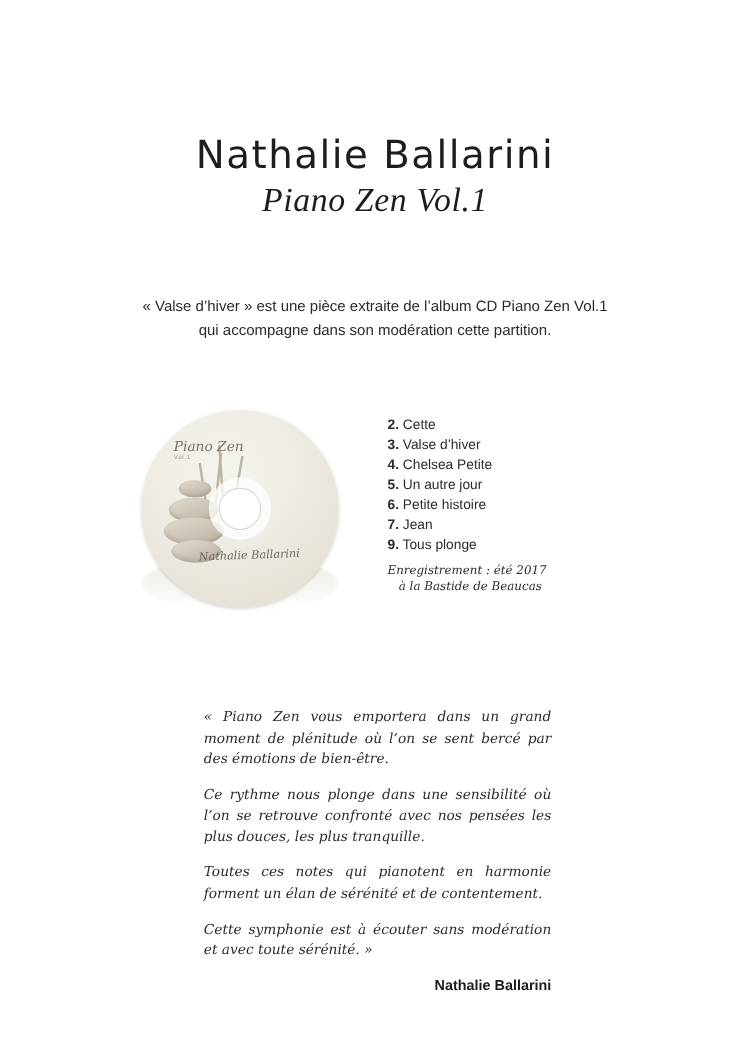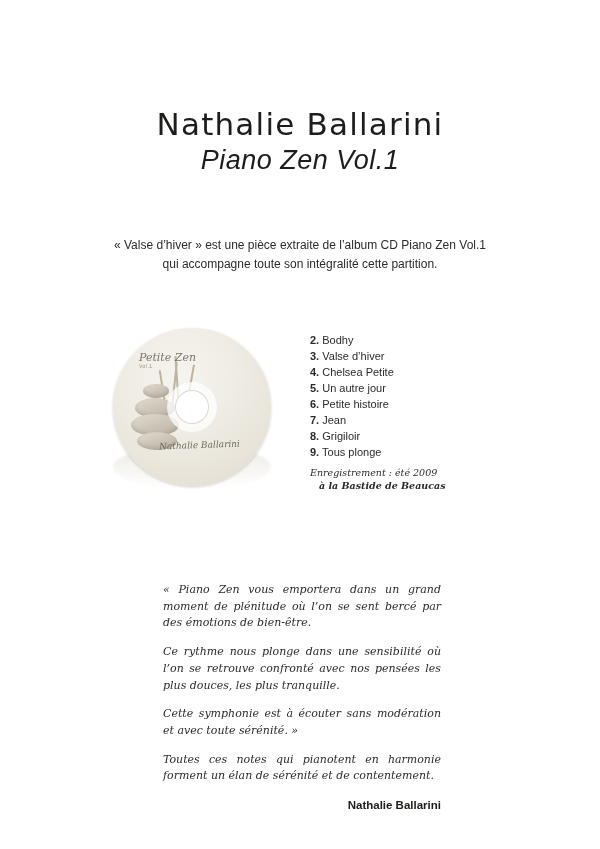--- a/index.html
+++ b/index.html
@@ -31,21 +31,21 @@
   }
   .artist-name {
     font-family: "DejaVu Sans", sans-serif;
     font-size: 31px;
     letter-spacing: 1.2px;
     color: #1d1d1b;
     font-weight: 400;
     line-height: 1.05;
   }
   .album-title {
-    font-family: Liberation Sans, sans-serif;
+    font-family: Liberation Serif, serif;
     font-style: italic;
     font-size: 27px;
     color: #1d1d1b;
     margin-top: 4px;
     letter-spacing: 0.5px;
   }
 
   
   .intro {
     position: absolute;
@@ -178,36 +178,34 @@
   .rec-note {
     margin-top: 7px;
     font-family: "DejaVu Serif", serif;
     font-style: italic;
     font-size: 9.5px;
     line-height: 1.35;
     color: #2b2b2b;
   }
   .rec-note .line2 {
     padding-left: 9px;
-    font-weight: bold;
   }
 
   
   .quote {
     position: absolute;
     left: 163px;
     top: 566px;
     width: 278px;
     font-family: "DejaVu Serif", serif;
     font-style: italic;
     font-size: 11px;
     line-height: 1.52;
     color: #2b2b2b;
     text-align: justify;
-    margin-top: 16px;
   }
   .quote p {
     margin: 0 0 12px 0;
   }
   .signature {
     margin-top: 6px;
     text-align: right;
     font-family: "Liberation Sans", sans-serif;
     font-style: normal;
     font-weight: bold;
@@ -220,48 +218,48 @@
 
 <div class="page">
 
   <div class="title-block">
     <div class="artist-name">Nathalie Ballarini</div>
     <div class="album-title">Piano Zen Vol.1</div>
   </div>
 
   <div class="intro">
     <div>« Valse d’hiver » est une pièce extraite de l’album CD Piano Zen Vol.1</div>
-    <div>qui accompagne toute son intégralité cette partition.</div>
+    <div>qui accompagne dans son modération cette partition.</div>
   </div>
 
   <div class="cd-wrap">
     <div class="cd-shadowbox">
       <div class="cd-reflect"></div>
       <div class="cd-disc">
         <div class="reed r1"></div>
         <div class="reed r2"></div>
         <div class="reed r3"></div>
         <div class="reed r4"></div>
         <div class="stone s4"></div>
         <div class="stone s1"></div>
         <div class="stone s2"></div>
         <div class="stone s3"></div>
         <div class="cd-label-top">
-          <span>Petite Zen</span>
+          <span>Piano Zen</span>
           <div class="cd-label-sub">Vol.1</div>
         </div>
         <div class="cd-label-bottom">Nathalie Ballarini</div>
       </div>
     </div>
   </div>
 
   <div class="tracklist">
     <div class="track">
       <span class="num">2.</span>
-      <span>Bodhy</span>
+      <span>Cette</span>
     </div>
     <div class="track">
       <span class="num">3.</span>
       <span>Valse d’hiver</span>
     </div>
     <div class="track">
       <span class="num">4.</span>
       <span>Chelsea Petite</span>
     </div>
     <div class="track">
@@ -270,35 +268,31 @@
     </div>
     <div class="track">
       <span class="num">6.</span>
       <span>Petite histoire</span>
     </div>
     <div class="track">
       <span class="num">7.</span>
       <span>Jean</span>
     </div>
     <div class="track">
-      <span class="num">8.</span>
-      <span>Grigiloir</span>
-    </div>
-    <div class="track">
       <span class="num">9.</span>
       <span>Tous plonge</span>
     </div>
 
     <div class="rec-note">
-      <div>Enregistrement : été 2009</div>
+      <div>Enregistrement : été 2017</div>
       <div class="line2">à la Bastide de Beaucas</div>
     </div>
   </div>
 
   <div class="quote">
     <p>« Piano Zen vous emportera dans un grand moment de plénitude où l’on se sent bercé par des émotions de bien-être.</p>
     <p>Ce rythme nous plonge dans une sensibilité où l’on se retrouve confronté avec nos pensées les plus douces, les plus tranquille.</p>
+    <p>Toutes ces notes qui pianotent en harmonie forment un élan de sérénité et de contentement.</p>
     <p>Cette symphonie est à écouter sans modération et avec toute sérénité. »</p>
-    <p>Toutes ces notes qui pianotent en harmonie forment un élan de sérénité et de contentement.</p>
     <div class="signature">Nathalie Ballarini</div>
   </div>
 
 </div>
 
 </body></html>

